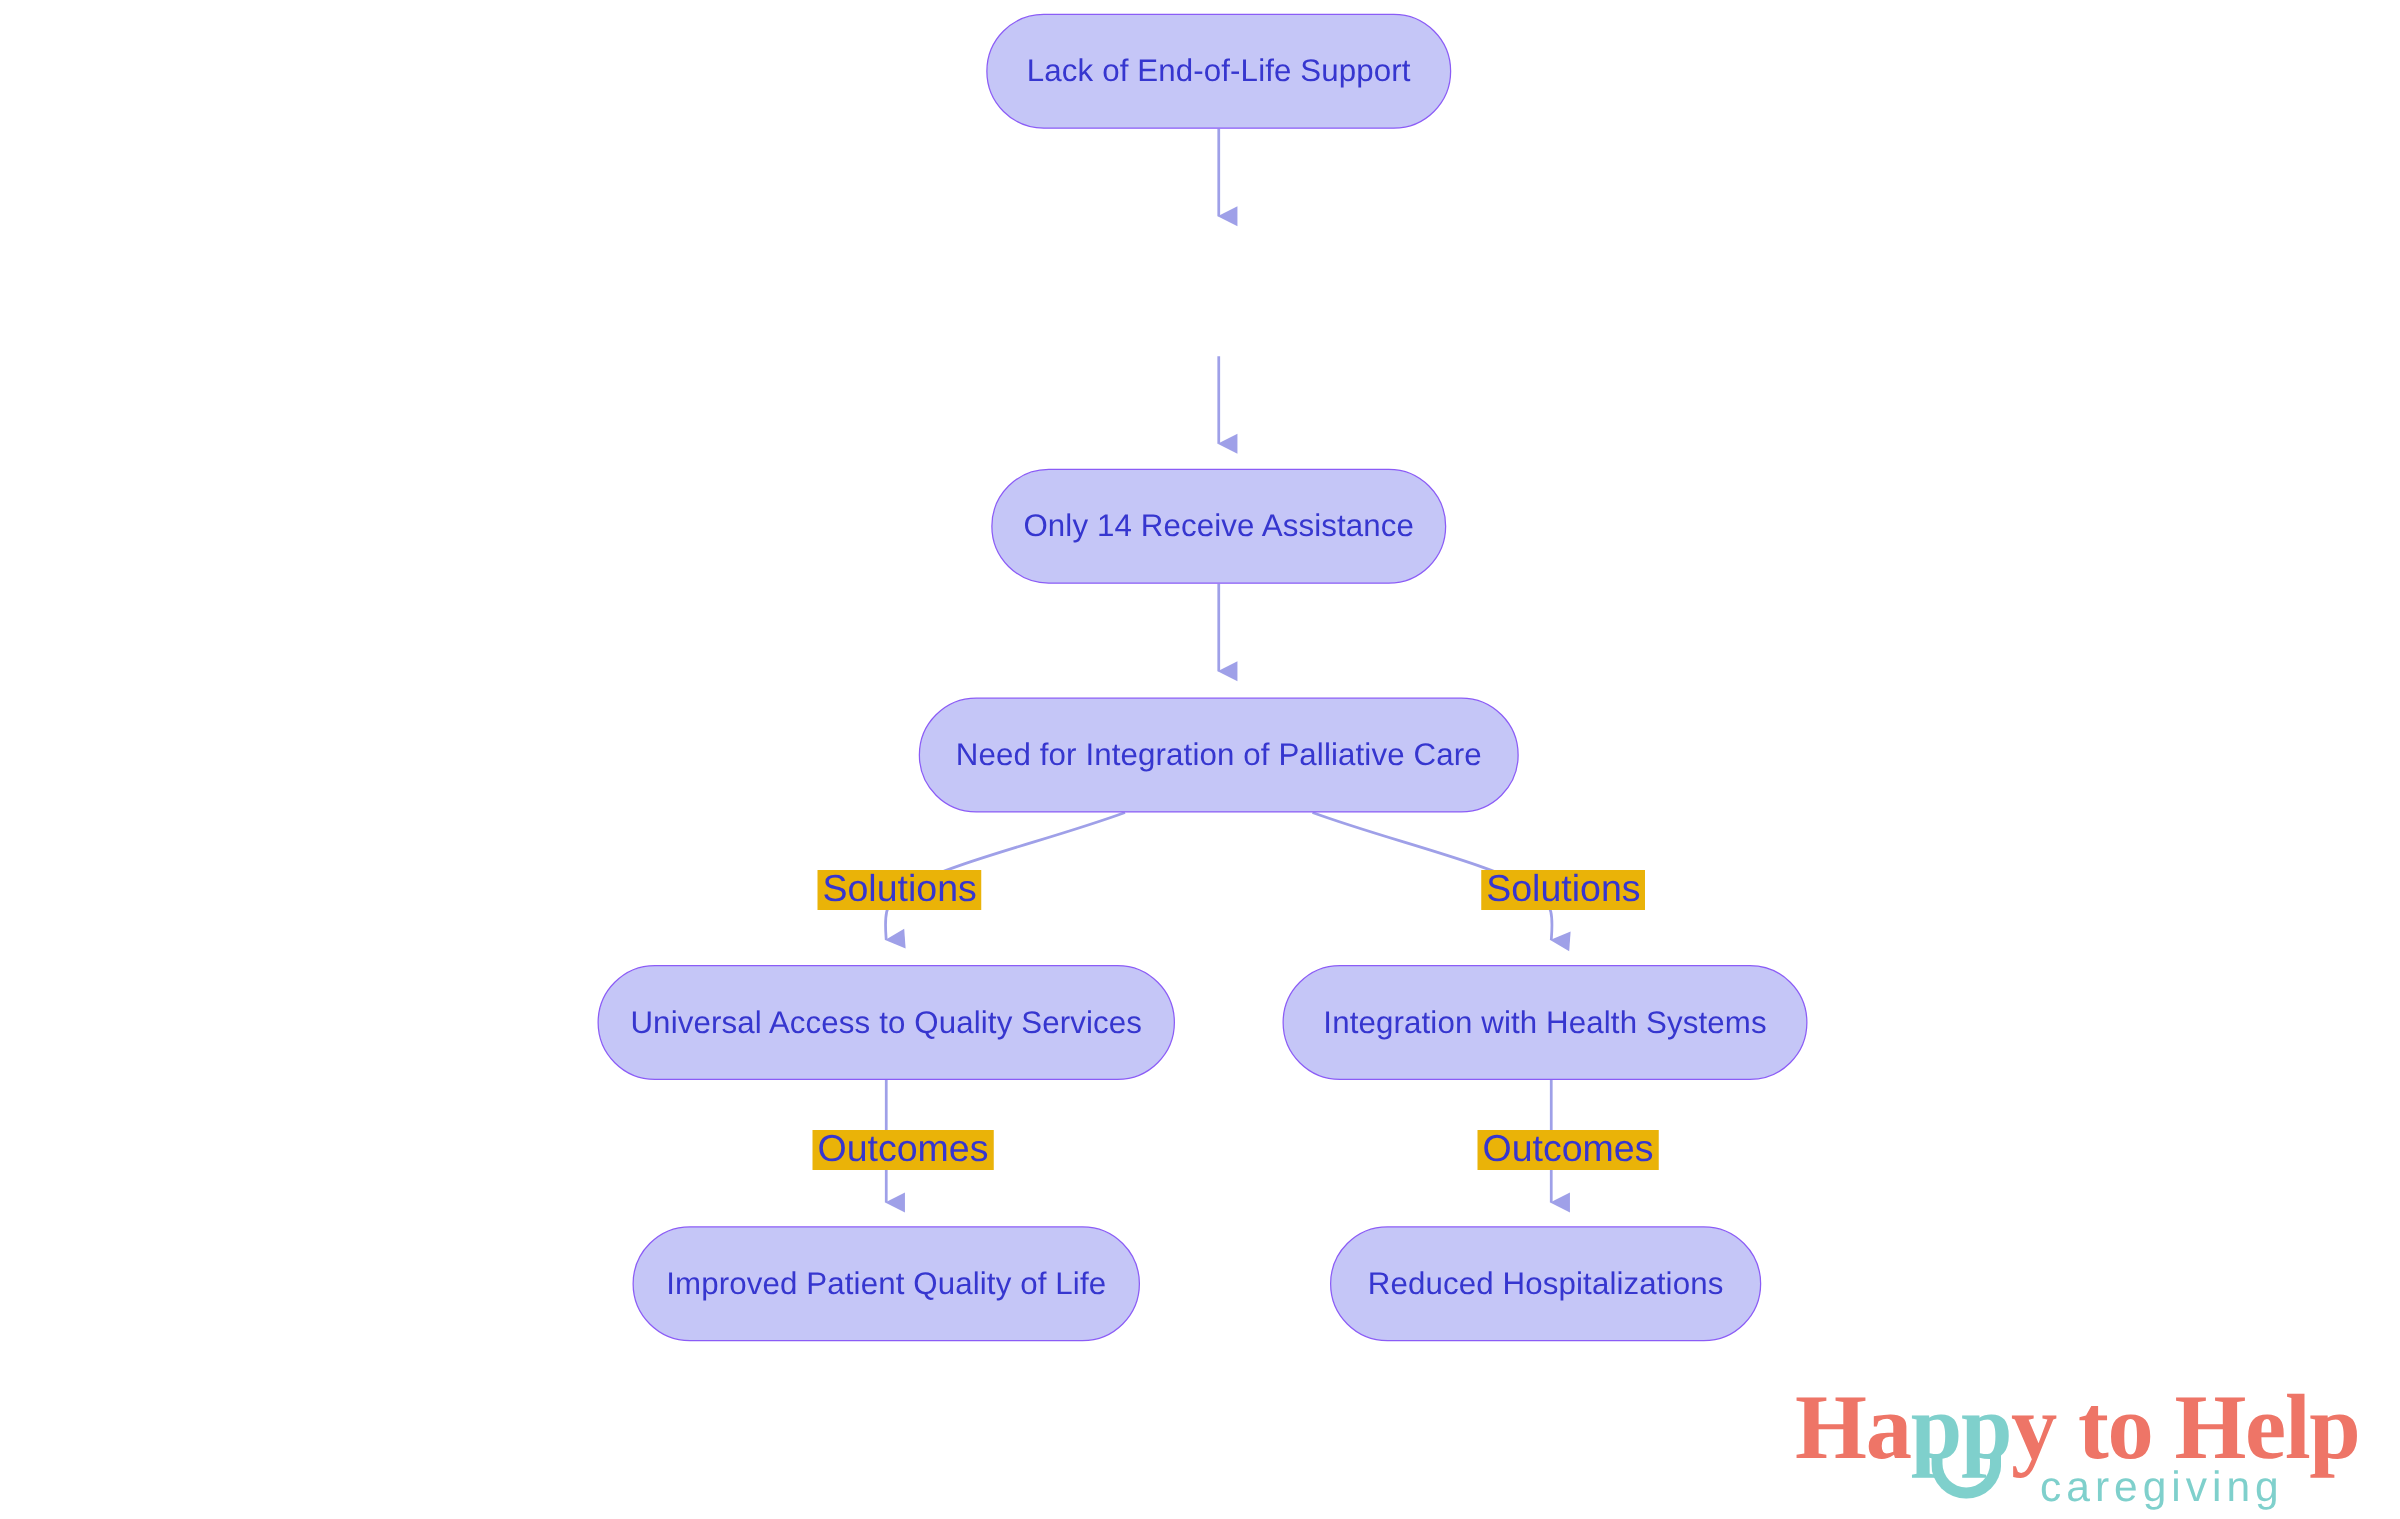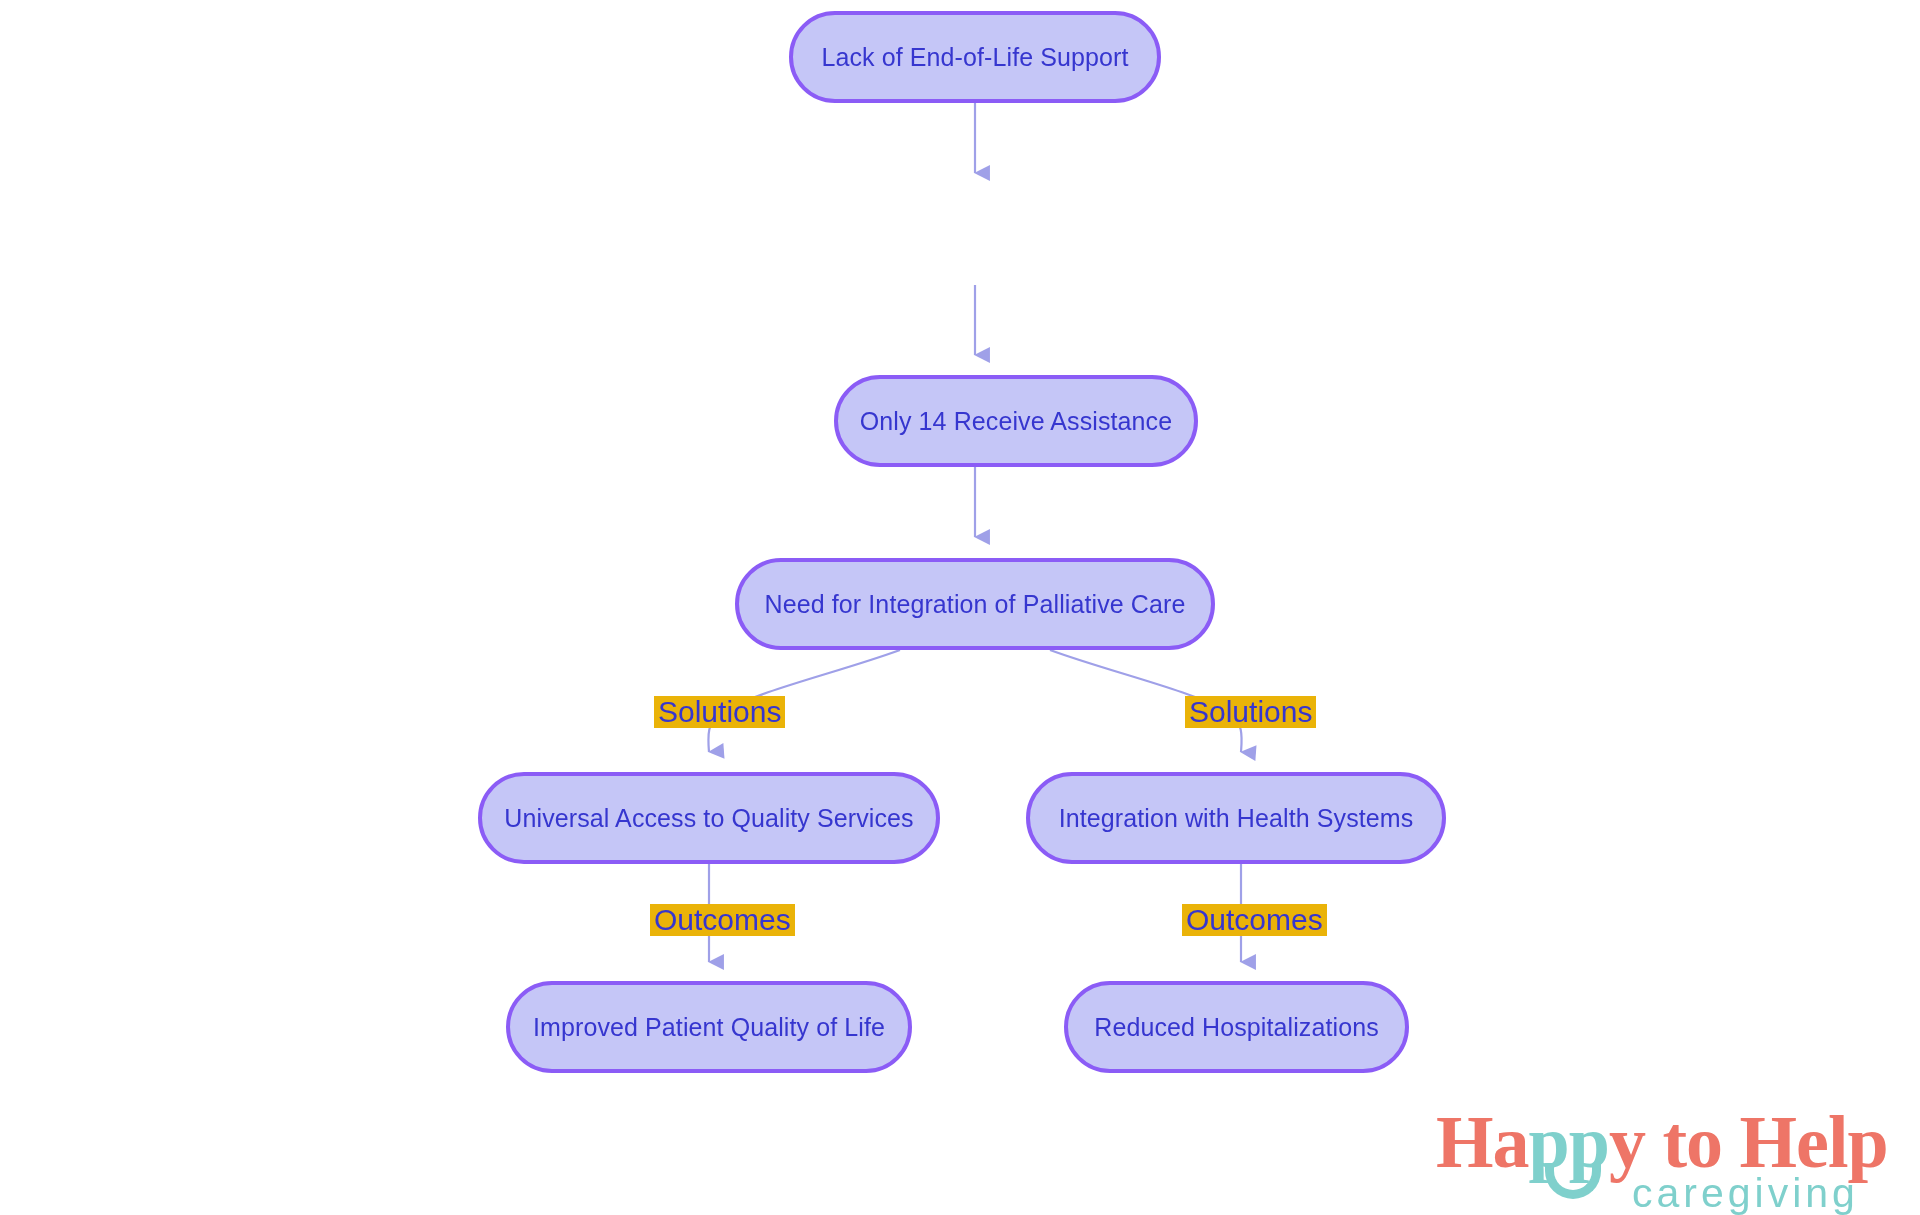--- a/index.html
+++ b/index.html
@@ -31,21 +31,21 @@
     width: 1920px;
     height: 1215px;
     pointer-events: none;
   }
 
   
   .node {
     position: absolute;
     box-sizing: border-box;
     background: #c5c6f7;
-    border: 4px solid #8b5cf6;
+    border: 1px solid #8b5cf6;
     border-radius: 999px;
     display: flex;
     align-items: center;
     justify-content: center;
     color: #3636cf;
     font-size: 25px;
     font-weight: 400;
     letter-spacing: 0.1px;
     white-space: nowrap;
     line-height: 1;
@@ -91,21 +91,21 @@
     height: 36px;
     border: 9px solid #7fd0cc;
     border-top: none;
     border-radius: 0 0 40px 40px;
     box-sizing: border-box;
   }
   .logo-sub {
     position: absolute;
     left: 196px;
     top: 68px;
-    font-size: 41px;
+    font-size: 34px;
     font-weight: 400;
     letter-spacing: 4px;
     line-height: 1;
     color: #7fd0cc;
     white-space: nowrap;
   }
 </style>
 </head>
 <body>
 
@@ -145,21 +145,21 @@
     </g>
 
     <g>
       <path d="M1241,864 L1241,962" stroke="#9fa0e8" stroke-width="2.2" fill="none" marker-end="url(#arrowhead)"></path>
     </g>
   </svg>
 
   <div class="node" style="left:789px; top:11px; width:372px; height:92px;">Lack of End-of-Life Support</div>
 
 
-  <div class="node" style="left:834px; top:375px; width:364px; height:92px;">Only 14 Receive Assistance</div>
+  <div class="node" style="left:793px; top:375px; width:364px; height:92px;">Only 14 Receive Assistance</div>
 
   <div class="node" style="left:735px; top:558px; width:480px; height:92px;">Need for Integration of Palliative Care</div>
 
   <div class="node" style="left:1026px; top:772px; width:420px; height:92px;">Integration with Health Systems</div>
 
   <div class="node" style="left:478px; top:772px; width:462px; height:92px;">Universal Access to Quality Services</div>
 
   <div class="node" style="left:506px; top:981px; width:406px; height:92px;">Improved Patient Quality of Life</div>
 
   <div class="node" style="left:1064px; top:981px; width:345px; height:92px;">Reduced Hospitalizations</div>

